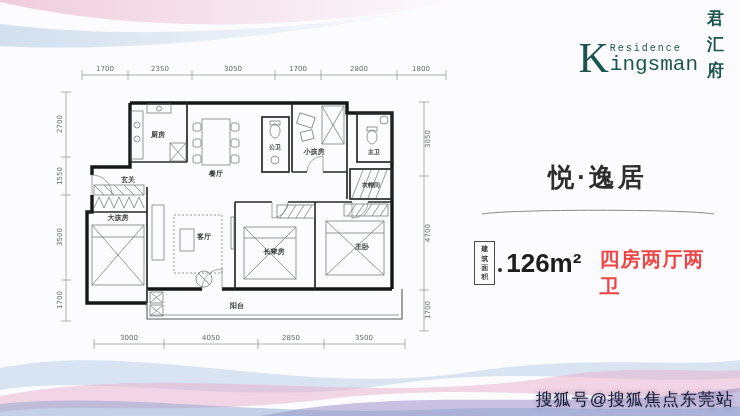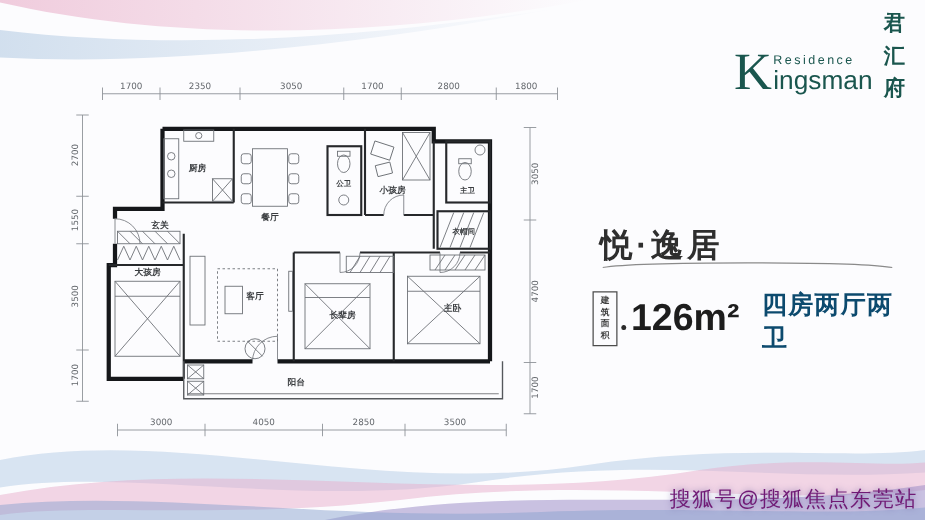--- a/index.html
+++ b/index.html
@@ -23,36 +23,36 @@
   .wall-in{stroke:#26282b;stroke-width:1.7;fill:none;}
   .wall-light{stroke:#55585c;stroke-width:1.1;fill:none;}
   .furn{stroke:#6a6e73;stroke-width:0.7;fill:none;}
   .door{stroke:#7a7e83;stroke-width:0.7;fill:none;}
   
   .logo{position:absolute;top:10px;right:16px;color:#1a564e;}
   .logo-row{display:flex;align-items:flex-start;}
   .logo-latin{display:flex;align-items:flex-end;margin-top:32px;}
   .logo-k{font-family:"Liberation Serif","DejaVu Serif",serif;font-size:42px;line-height:.78;font-weight:500;}
   .latin-col{display:flex;flex-direction:column;margin-left:1px;}
-  .logo-res{font-family:Liberation Sans, sans-serif;font-size:10px;letter-spacing:2px;}
-  .logo-ing{font-family:Liberation Sans, sans-serif;font-size:21px;line-height:1;}
+  .logo-res{font-family:Liberation Mono, monospace;font-size:10px;letter-spacing:2px;}
+  .logo-ing{font-family:Liberation Mono, monospace;font-size:21px;line-height:1;}
   .cn-col{display:flex;flex-direction:column;margin-left:9px;font-size:17px;font-weight:700;line-height:1;gap:9px;}
   .tagline{font-size:10px;letter-spacing:4px;margin-top:7px;margin-left:14px;font-weight:600;}
   
-  .title{position:absolute;left:480px;top:179px;width:235px;
+  .title{position:absolute;left:480px;top:160px;width:235px;text-align:center;
          font-size:26px;font-weight:bold;letter-spacing:3px;color:#2e2e2e;}
   .divider{position:absolute;left:482px;top:208px;width:232px;height:8px;}
   .spec{position:absolute;left:474px;top:226px;width:246px;display:flex;align-items:center;}
   .area-badge{border:1px solid #4c4c4c;color:#3e3e3e;font-size:7px;line-height:1.35;
               padding:2px 3px;text-align:center;font-weight:bold;}
   .spec-dot{width:4px;height:4px;border-radius:50%;background:#2a2a2a;margin:14px 4px 0 3px;}
-  .area-value{font-size:30px;font-weight:bold;color:#1d1d1d;letter-spacing:0px;}
-  .rooms-spec{font-size:20px;font-weight:bold;color:#0c4a6e;letter-spacing:1px;margin-left:18px;margin-top:4px;}
-  
-  .watermark{position:absolute;right:6px;bottom:5px;font-size:17px;color:#701a75;
+  .area-value{font-size:26px;font-weight:bold;color:#1d1d1d;letter-spacing:0px;}
+  .rooms-spec{font-size:20px;font-weight:bold;color:#ef4444;letter-spacing:1px;margin-left:18px;margin-top:20px;}
+  
+  .watermark{position:absolute;right:6px;bottom:5px;font-size:17px;color:#0f172a;
              letter-spacing:1px;text-shadow:0 0 5px rgba(110,95,160,.8);}
 </style>
 </head>
 <body>
 
 <svg class="wave-top" viewBox="0 0 560 62" preserveAspectRatio="none">
   <defs>
     <linearGradient id="gp" x1="0" y1="0" x2="1" y2="0">
       <stop offset="0" stop-color="#ecbcd2" stop-opacity=".75"></stop>
       <stop offset="1" stop-color="#ecbcd2" stop-opacity="0"></stop>

